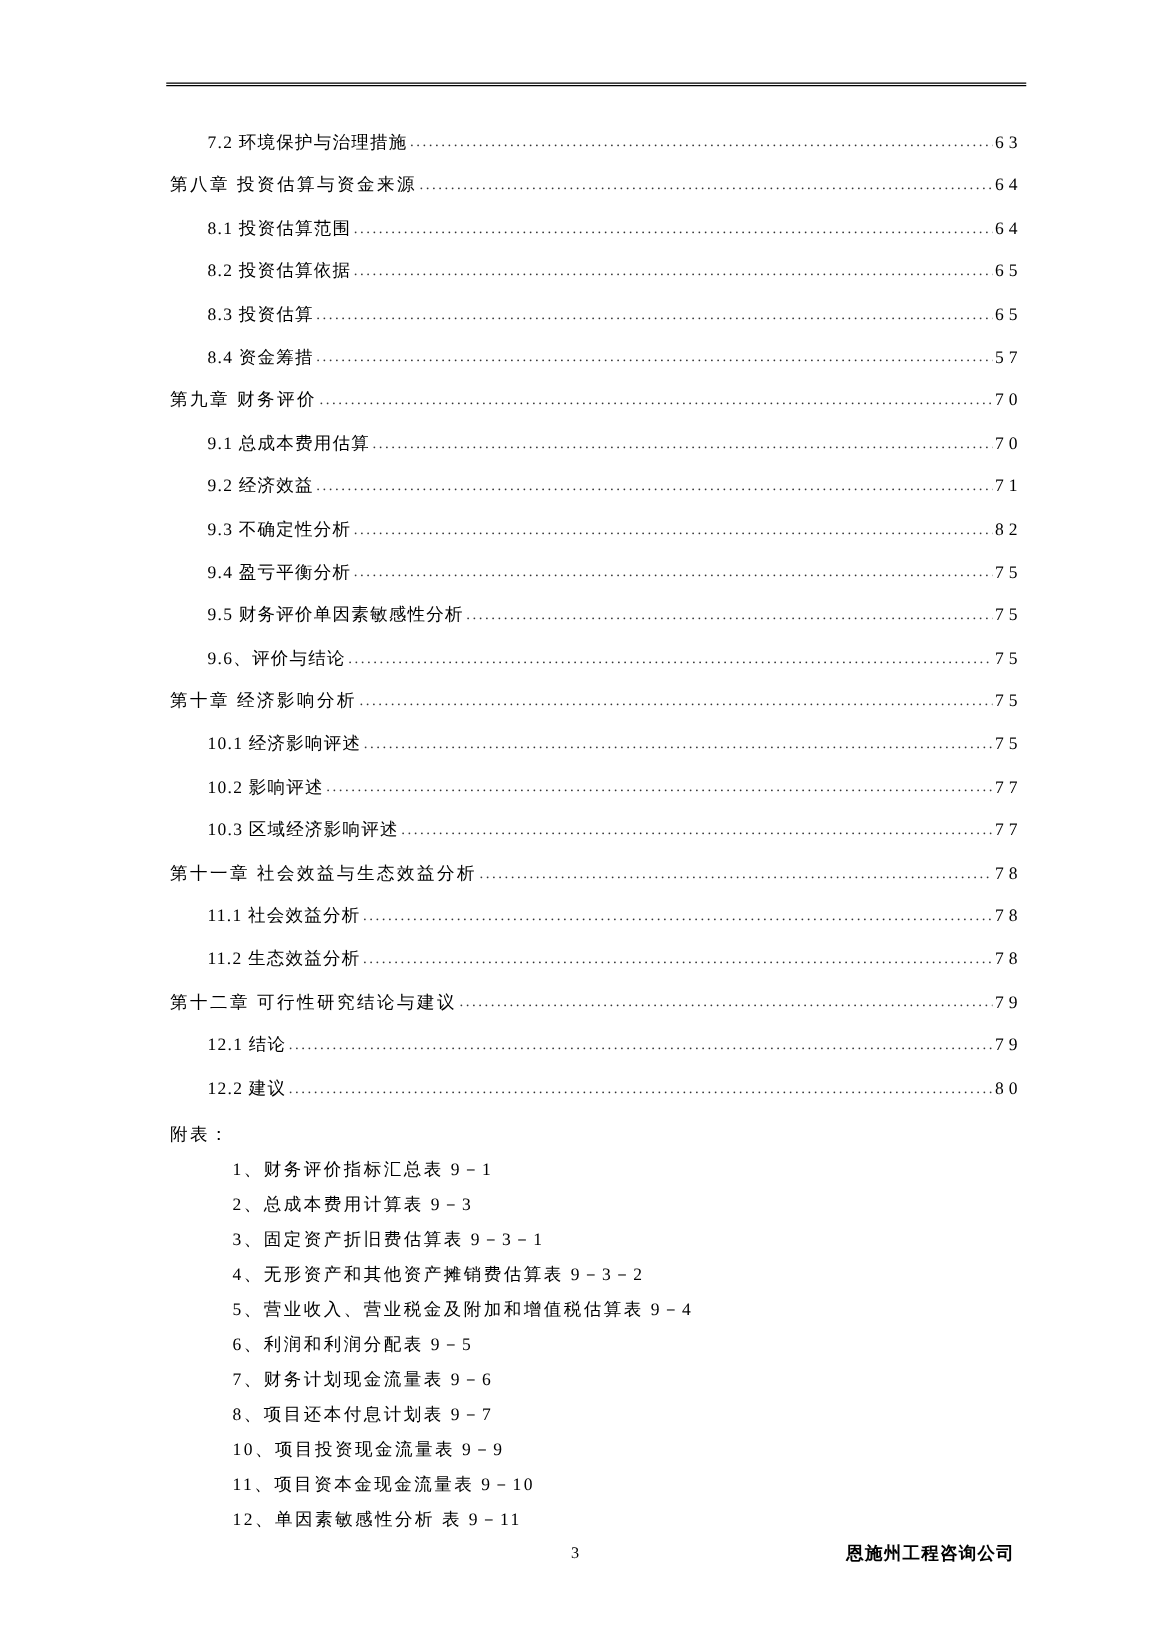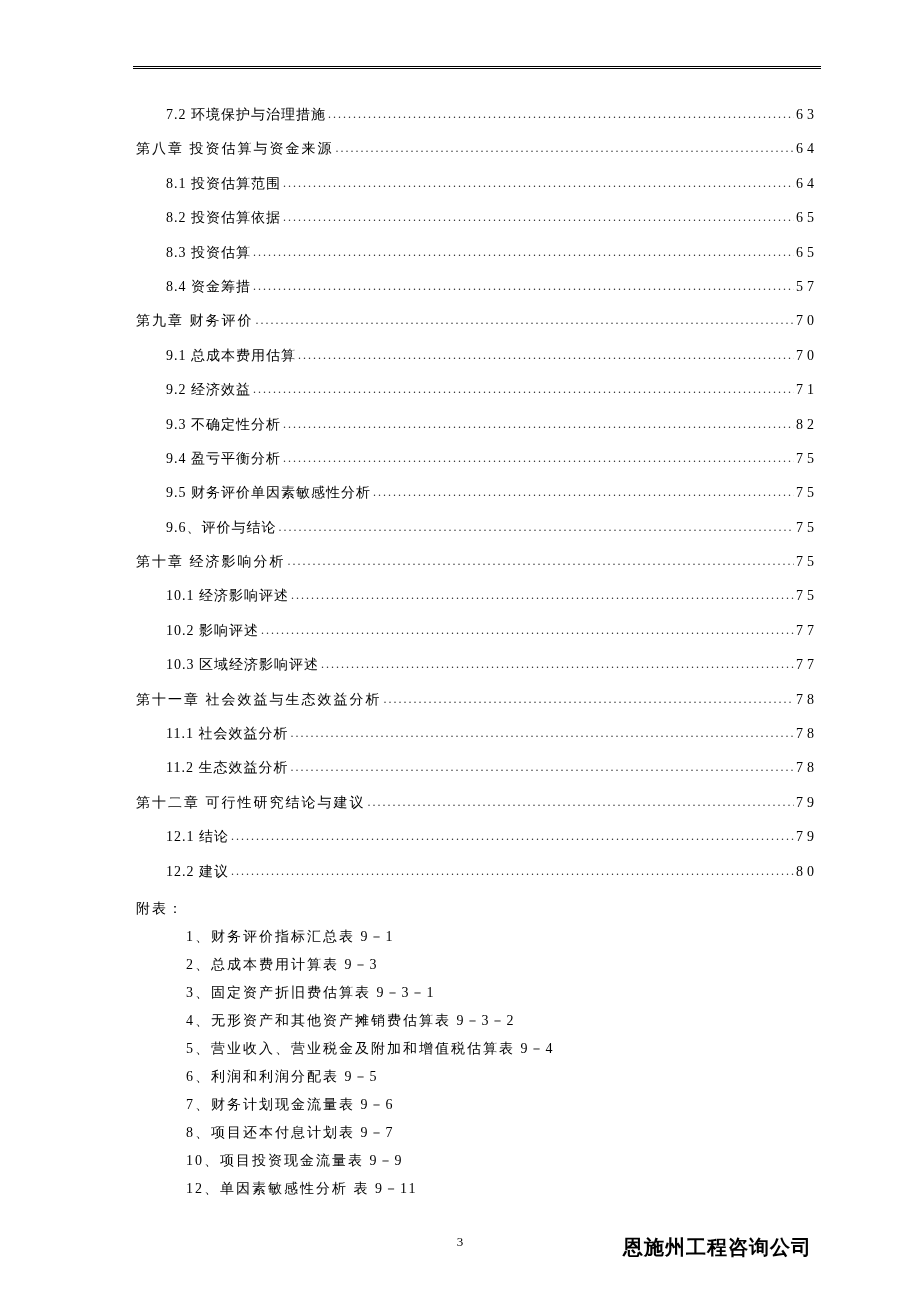--- a/index.html
+++ b/index.html
@@ -84,21 +84,21 @@
     }
     .page-num {
       position: absolute;
       left: 50%;
       transform: translateX(-50%);
       font-size: 13px;
     }
     .company {
       position: absolute;
       right: 108px;
-      font-size: 20px;
+      font-size: 14px;
       font-weight: bold;
       font-family: "SimHei", "黑体", sans-serif;
       letter-spacing: 1px;
     }
   </style>
 </head>
 <body>
 
 <div class="page-border"></div>
 
@@ -225,20 +225,21 @@
     <div id="appendix-items">
         <div class="appendix-item">1、财务评价指标汇总表  9－1</div>
         <div class="appendix-item">2、总成本费用计算表  9－3</div>
         <div class="appendix-item">3、固定资产折旧费估算表  9－3－1</div>
         <div class="appendix-item">4、无形资产和其他资产摊销费估算表  9－3－2</div>
         <div class="appendix-item">5、营业收入、营业税金及附加和增值税估算表  9－4</div>
         <div class="appendix-item">6、利润和利润分配表  9－5</div>
         <div class="appendix-item">7、财务计划现金流量表  9－6</div>
         <div class="appendix-item">8、项目还本付息计划表  9－7</div>
         <div class="appendix-item">10、项目投资现金流量表 9－9</div>
+        <div class="appendix-item">11、项目资本金现金流量表 9－10</div>
         <div class="appendix-item">12、单因素敏感性分析   表 9－11</div>
       </div>
   </div>
 </div>
 
 <div class="footer">
   <span class="page-num">3</span>
   <span class="company">恩施州工程咨询公司</span>
 </div>
 

